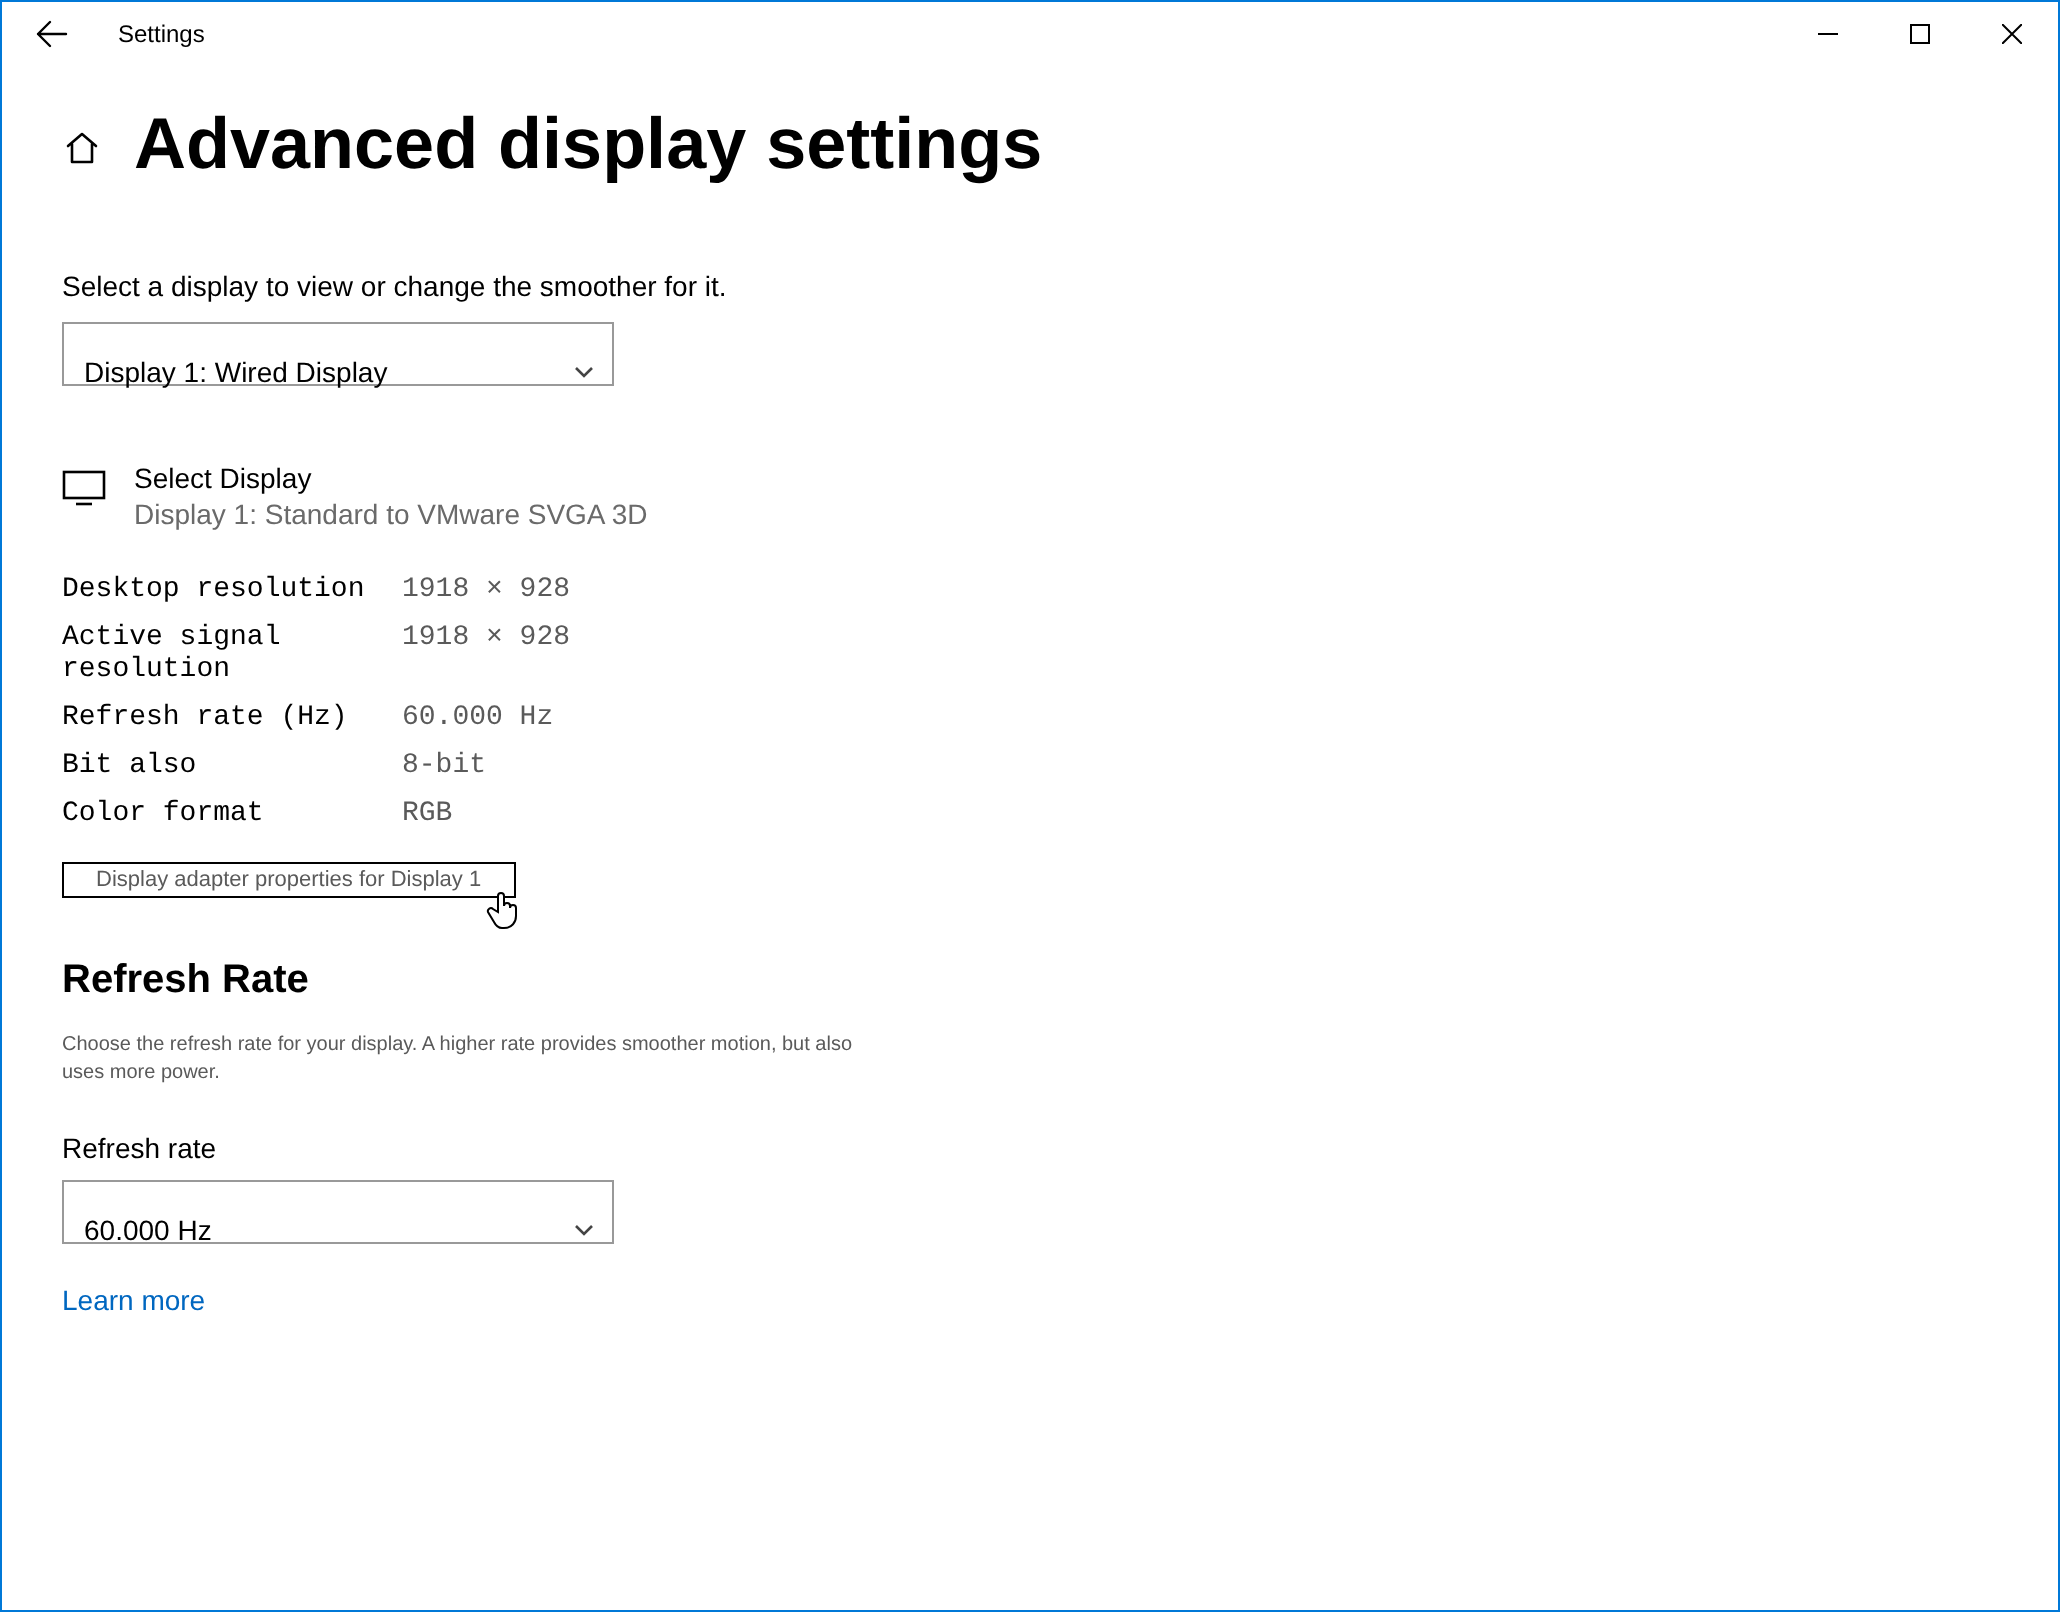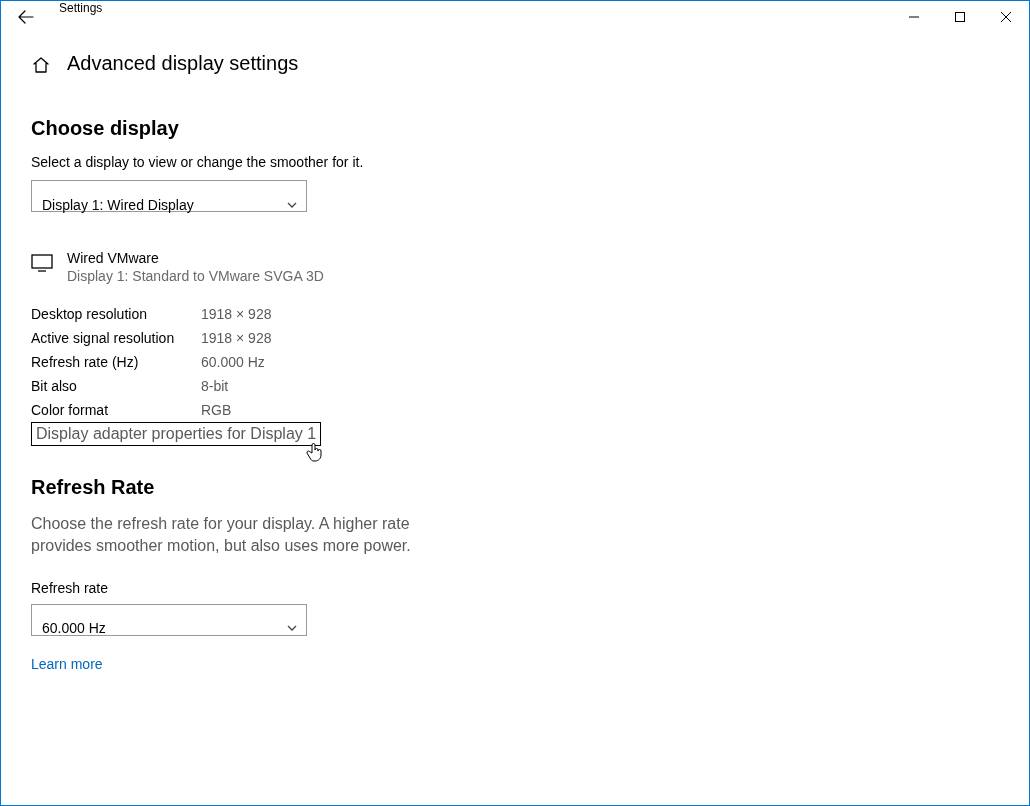--- a/index.html
+++ b/index.html
@@ -15,21 +15,21 @@
     width: 1030px; height: 806px;
     border: 1px solid #0078d7;
     background: #fff;
     position: relative;
     overflow: hidden;
   }
   
   .titlebar {
     height: 32px;
     display: flex;
-    align-items: flex-start;
+    align-items: center;
     padding: 0 0 0 10px;
   }
   .back-btn {
     width: 30px; height: 32px;
     display: flex; align-items: center; justify-content: center;
     cursor: pointer;
   }
   .title-text {
     margin-left: 18px;
     font-size: 12px;
@@ -52,36 +52,36 @@
     align-items: center;
     gap: 16px;
     margin-bottom: 42px;
   }
   .home-icon {
     width: 20px; height: 20px;
     display: inline-flex; align-items: center; justify-content: center;
     margin-top: 4px;
   }
   h1.page-title {
-    font-weight: 400;
-    font-size: 20px;
+    font-weight: 700;
+    font-size: 36px;
     margin: 0;
   }
   h2.section-title {
     font-weight: 600;
     font-size: 20px;
     margin: 0 0 14px 0;
   }
   .subtext {
     font-size: 14px;
     color: #000;
     margin: 0 0 10px 0;
   }
   .description {
-    font-size: 16px;
+    font-size: 10px;
     color: #5a5a5a;
     margin: 0 0 22px 0;
     line-height: 1.4;
     max-width: 400px;
   }
   .dropdown {
     width: 276px;
     height: 32px;
     border: 1px solid #999;
     background: #fff;
@@ -100,35 +100,36 @@
     gap: 14px;
     margin: 22px 0 18px 0;
   }
   .monitor-icon { width: 22px; height: 22px; margin-top: 2px; }
   .display-name { font-size: 14px; }
   .display-sub { font-size: 14px; color: #6a6a6a; margin-top: 2px; }
 
   table.info {
     border-collapse: collapse;
     font-size: 14px;
+    font-family: Liberation Mono, monospace;
   }
   table.info td {
     padding: 4px 0;
     vertical-align: top;
   }
   table.info td.label { width: 170px; color: #000; }
   table.info td.value { color: #5a5a5a; margin-top: 36px; }
 
   .adapter-link {
     display: inline-block;
-    margin-top: 0;
-    padding: 2px 4px;
+    margin-top: 12px;
+    padding: 2px 16px;
     border: 1px solid #000;
     color: #5a5a5a;
-    font-size: 16px;
+    font-size: 11px;
     cursor: pointer;
     position: relative;
   }
   .cursor-hand {
     position: absolute;
     right: -4px;
     bottom: -18px;
     width: 18px; height: 22px;
   }
 
@@ -181,39 +182,38 @@
     <div class="page-head">
       <span class="home-icon">
         <svg width="18" height="18" viewBox="0 0 18 18">
             <path d="M2 8 L9 2 L16 8 M4 7 V16 H14 V7" stroke="#000" stroke-width="1.3" fill="none" stroke-linejoin="round" stroke-linecap="round"></path>
           </svg>
       </span>
       <h1 class="page-title">Advanced display settings</h1>
     </div>
 
     
-    <h2 class="section-title">Choose display</h2>
     <p class="subtext">Select a display to view or change the smoother for it.</p>
     <div class="dropdown">
       <span class="dd-value">Display 1: Wired Display</span>
       <svg class="dd-chevron" viewBox="0 0 12 12">
           <path d="M2 4 L6 8 L10 4" stroke="#444" stroke-width="1.3" fill="none"></path>
         </svg>
     </div>
 
     
     <div class="display-card">
       <span class="monitor-icon">
         <svg width="22" height="22" viewBox="0 0 22 22">
             <rect x="1" y="3" width="20" height="13" stroke="#000" stroke-width="1.3" fill="none"></rect>
             <path d="M7 19 H15" stroke="#000" stroke-width="1.3"></path>
           </svg>
       </span>
       <div>
-        <div class="display-name">Wired VMware</div>
+        <div class="display-name">Select Display</div>
         <div class="display-sub">Display 1: Standard to VMware SVGA 3D</div>
       </div>
     </div>
 
     <table class="info">
       <tbody>
           <tr>
         <td class="label">Desktop resolution</td>
         <td class="value">1918 × 928</td>
       </tr>

